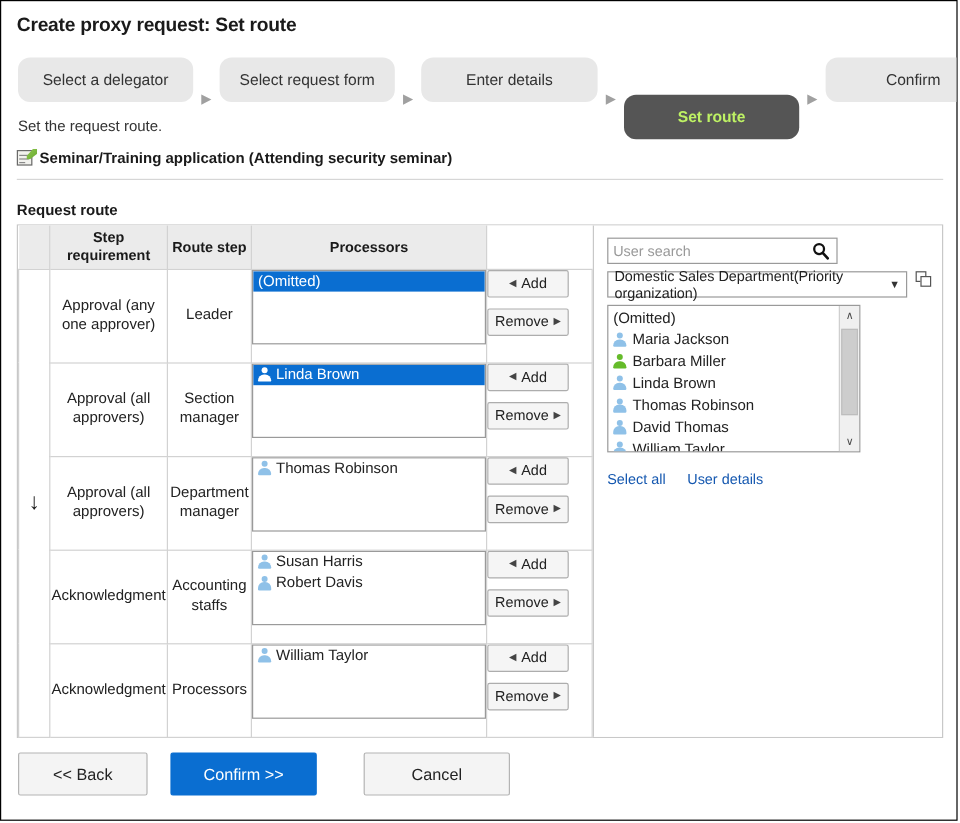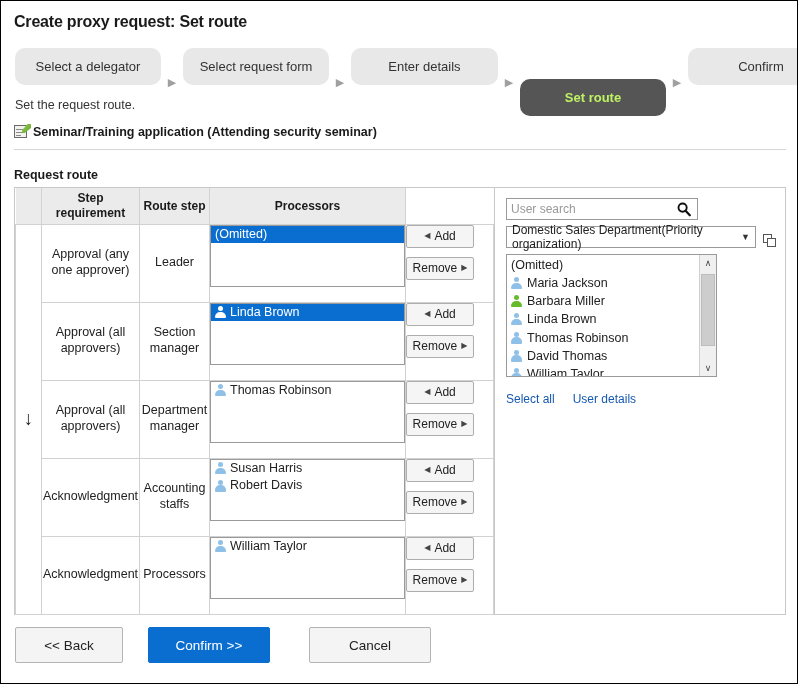--- a/index.html
+++ b/index.html
@@ -314,21 +314,21 @@
   .search-wrap input::placeholder { color: #999999; }
   .search-icon {
     position: absolute;
     right: 6px; top: 3px;
     width: 14px; height: 15px;
   }
 
   .org-row {
     margin-top: 6px;
     display: flex;
-    align-items: flex-end;
+    align-items: flex-start;
     gap: 7px;
   }
   .org-select {
     width: 250px;
     height: 22px;
     border: 1px solid #9a9a9a;
     box-sizing: border-box;
     background: #ffffff;
     display: flex;
     align-items: center;
@@ -436,21 +436,21 @@
     border-radius: 2px;
     font-family: "Liberation Sans", sans-serif;
     font-size: 13.5px;
     display: flex;
     align-items: center;
     justify-content: center;
     cursor: pointer;
     box-sizing: border-box;
   }
   .fbtn.back   { width: 108px; background: #f4f4f4; border: 1px solid #b4b4b4; color: #222; }
-  .fbtn.confirm{ width: 122px; background: #0a6ed1; border: 1px solid #0a6ed1; color: #ffffff; margin-left: 6px; }
+  .fbtn.confirm{ width: 122px; background: #0a6ed1; border: 1px solid #0a6ed1; color: #ffffff; margin-left: 0px; }
   .fbtn.cancel { width: 122px; background: #f4f4f4; border: 1px solid #b4b4b4; color: #222; margin-left: 20px; }
 </style>
 </head>
 <body>
 
 <div id="frame">
 
   <div class="page-title">Create proxy request: Set route</div>
 
   <div class="steps">

